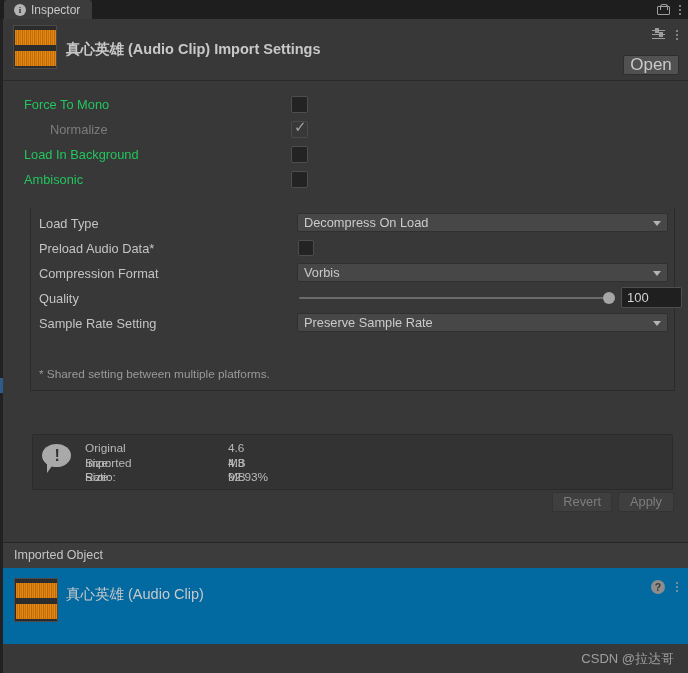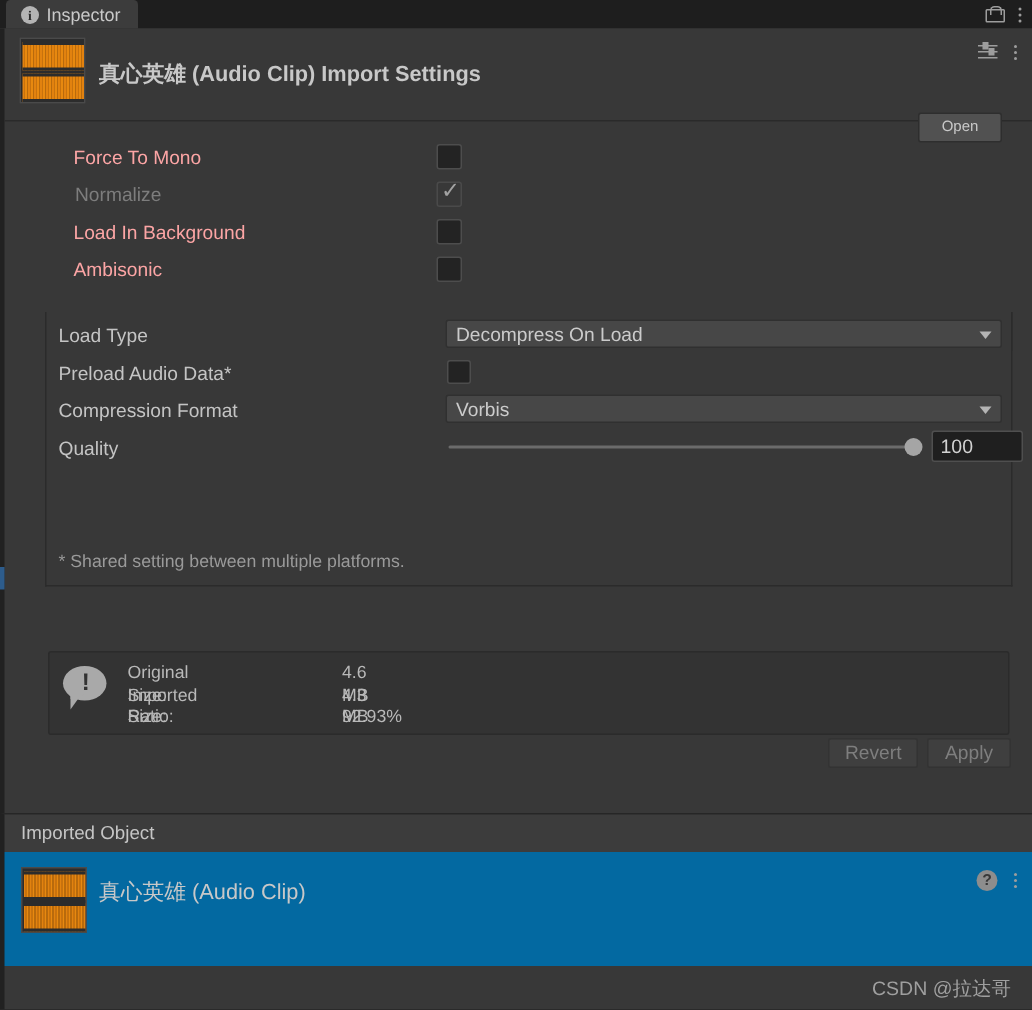--- a/index.html
+++ b/index.html
@@ -107,33 +107,33 @@
   .preset-icon i:nth-child(1) { top: 1px; width: 13px; }
   .preset-icon i:nth-child(2) { top: 5px; width: 13px; }
   .preset-icon i:nth-child(3) { top: 9px; width: 13px; }
   .preset-icon b {
     position: absolute; width: 3.5px; height: 5px; background: #9d9d9d;
   }
   .preset-icon b:nth-of-type(1) { left: 3px; top: -1px; }
   .preset-icon b:nth-of-type(2) { left: 7px; top: 3px; }
 
   .open-btn {
-    position: absolute; right: 20px; top: 36px;
+    position: absolute; right: 9px; top: 36px;
     width: 56px; height: 20px;
     background: #515151; border: 1px solid #2e2e2e; border-radius: 2px;
-    color: #c9c9c9; font-size: 10px; line-height: 18px; text-align: center; margin-top: 20px;
+    color: #c9c9c9; font-size: 17px; line-height: 18px; text-align: center;
   }
 
   
   .rows-top { padding-top: 11px; }
   .row {
     position: relative; height: 25px;
     display: flex; align-items: center;
   }
-  .row .lbl { position: absolute; left: 46px; font-size: 12.8px; color: #fca5a5; }
+  .row .lbl { position: absolute; left: 21px; font-size: 12.8px; color: #22c55e; }
   .row.indent .lbl { left: 47px; color: #7d7d7d; }
   .cbox {
     position: absolute; left: 288px; top: 4px;
     width: 17px; height: 17px;
     background: #232323; border: 1px solid #4d4d4d; border-radius: 2px;
   }
   .cbox.checked-disabled {
     background: #383838; border-color: #4a4a4a;
   }
   .cbox.checked-disabled::after {
@@ -408,20 +408,27 @@
 
       <div class="prow" style="top:79px">
         <span class="plbl">Quality</span>
         <div class="slider-wrap">
           <span class="slider-track"></span>
           <span class="slider-handle"></span>
           <span class="num-field">100</span>
         </div>
       </div>
 
+      <div class="prow" style="top:104px">
+        <span class="plbl">Sample Rate Setting</span>
+        <div class="dropdown">
+          <span class="dv">Preserve Sample Rate</span>
+          <span class="caret"></span>
+        </div>
+      </div>
 
       <div class="shared-note">* Shared setting between multiple platforms.</div>
     </div>
 
     <div class="info-box">
       <span class="bubble">
           <span class="bang">!</span>
         </span>
       <div class="info-lines">
         <div class="iline">

